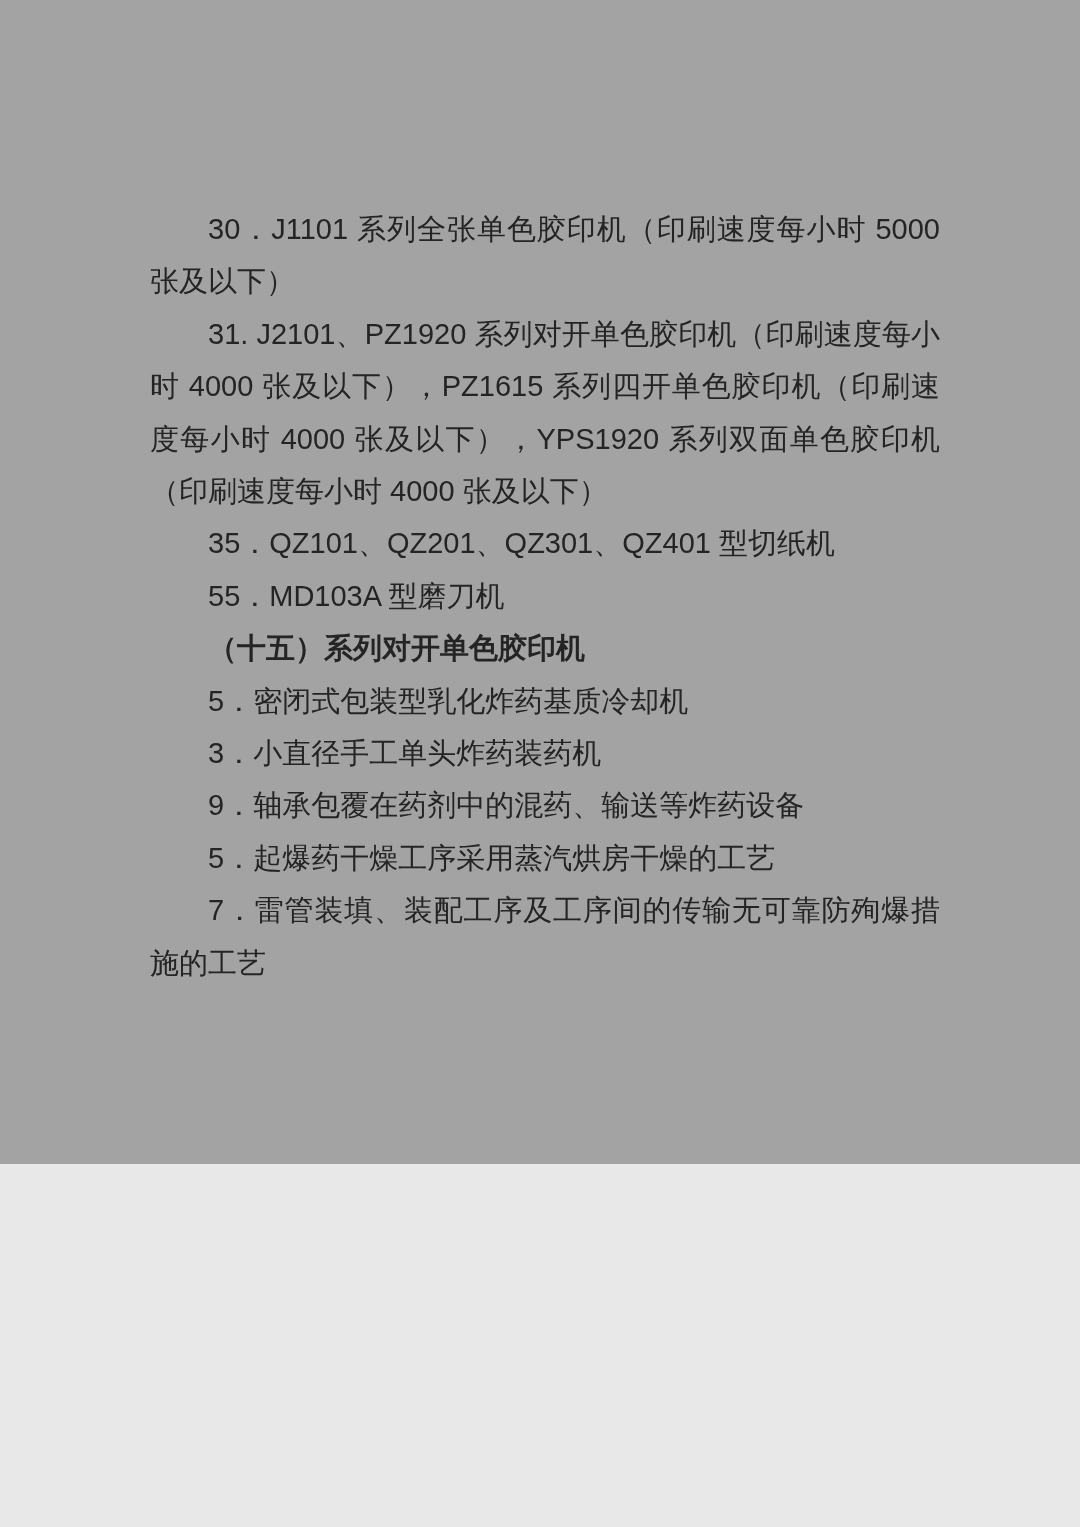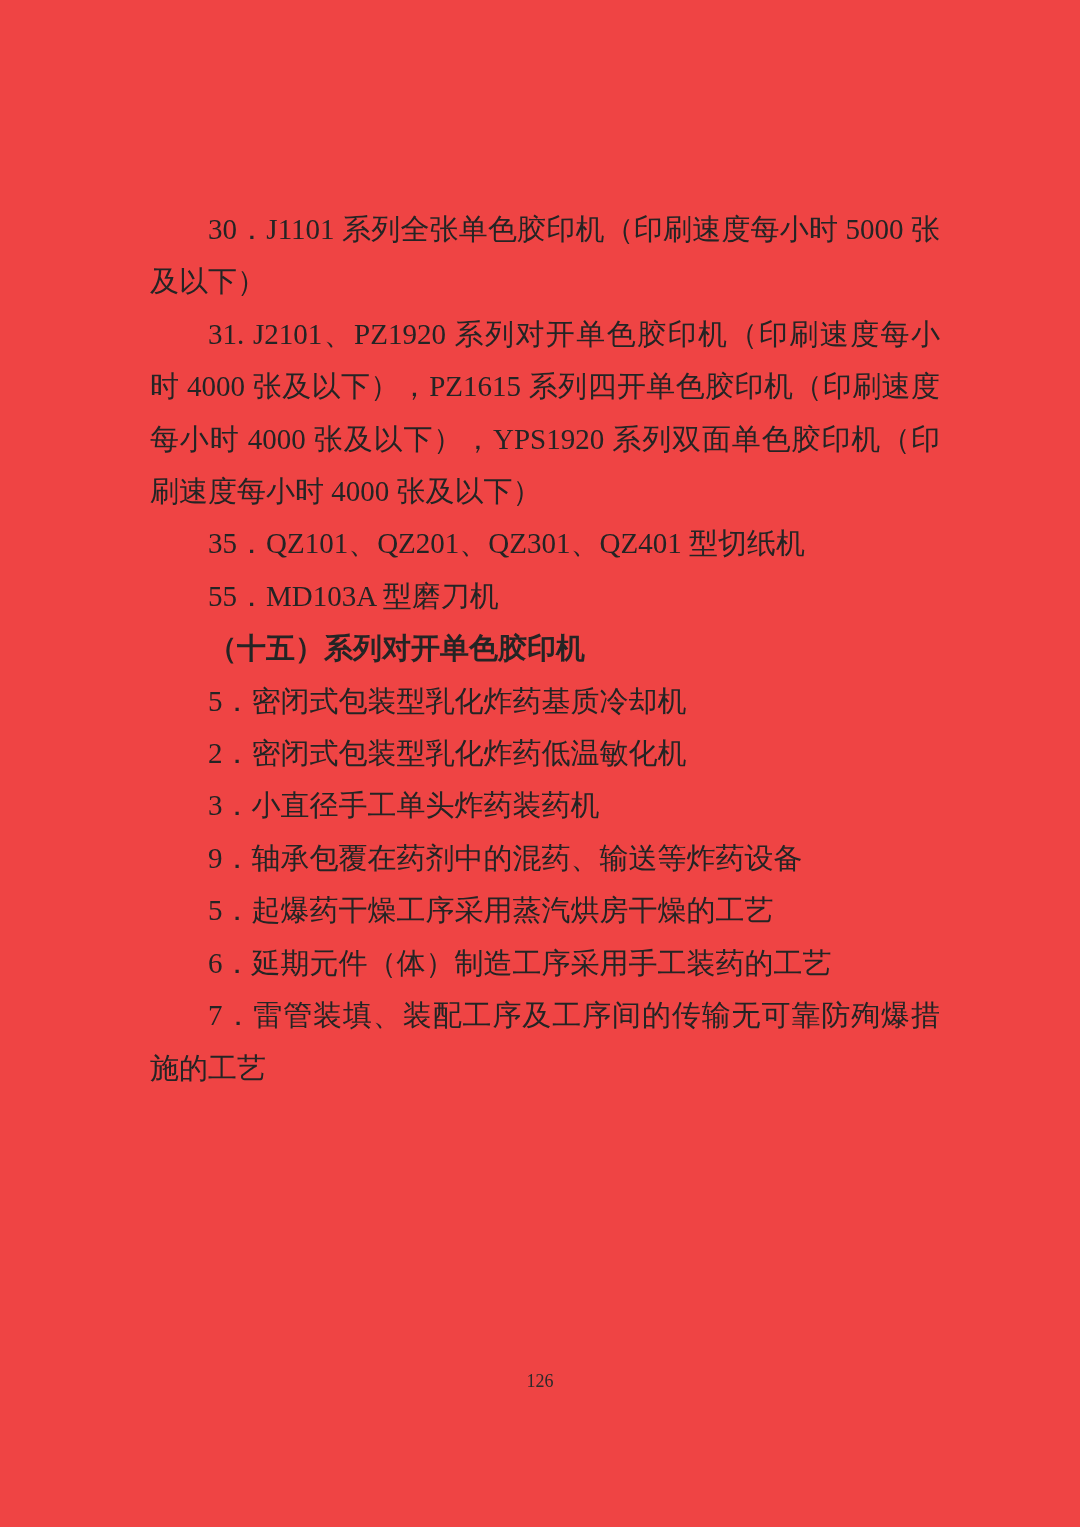--- a/index.html
+++ b/index.html
@@ -3,25 +3,25 @@
 <meta charset="utf-8">
 <style>
   html, body {
     margin: 0;
     padding: 0;
     background: #e8e8e8;
   }
   .page {
     position: relative;
     width: 1080px;
-    height: 1527px;
+    height: 1164px;
     margin: 0 auto;
-    background: #ef4444;
+    background: #a3a3a3;
     color: #242424;
-    font-family: Liberation Serif, serif;
+    font-family: Liberation Sans, sans-serif;
     overflow: hidden;
   }
   .content {
     position: absolute;
     top: 203px;
     left: 150px;
     width: 790px;
   }
   p.para {
     margin: 0;
@@ -50,21 +50,19 @@
 <body>
 
 <div class="page">
   <div class="content">
     <p class="para">30．J1101 系列全张单色胶印机（印刷速度每小时 5000 张及以下）</p>
     <p class="para">31. J2101、PZ1920 系列对开单色胶印机（印刷速度每小时 4000 张及以下），PZ1615 系列四开单色胶印机（印刷速度每小时 4000 张及以下），YPS1920 系列双面单色胶印机（印刷速度每小时 4000 张及以下）</p>
     <p class="para">35．QZ101、QZ201、QZ301、QZ401 型切纸机</p>
     <p class="para">55．MD103A 型磨刀机</p>
     <p class="para heading">（十五）系列对开单色胶印机</p>
     <p class="para">5．密闭式包装型乳化炸药基质冷却机</p>
-    <p class="para">2．密闭式包装型乳化炸药低温敏化机</p>
     <p class="para">3．小直径手工单头炸药装药机</p>
     <p class="para">9．轴承包覆在药剂中的混药、输送等炸药设备</p>
     <p class="para">5．起爆药干燥工序采用蒸汽烘房干燥的工艺</p>
-    <p class="para">6．延期元件（体）制造工序采用手工装药的工艺</p>
     <p class="para">7．雷管装填、装配工序及工序间的传输无可靠防殉爆措施的工艺</p>
   </div>
   <div class="page-number">126</div>
 </div>
 
 </body></html>

